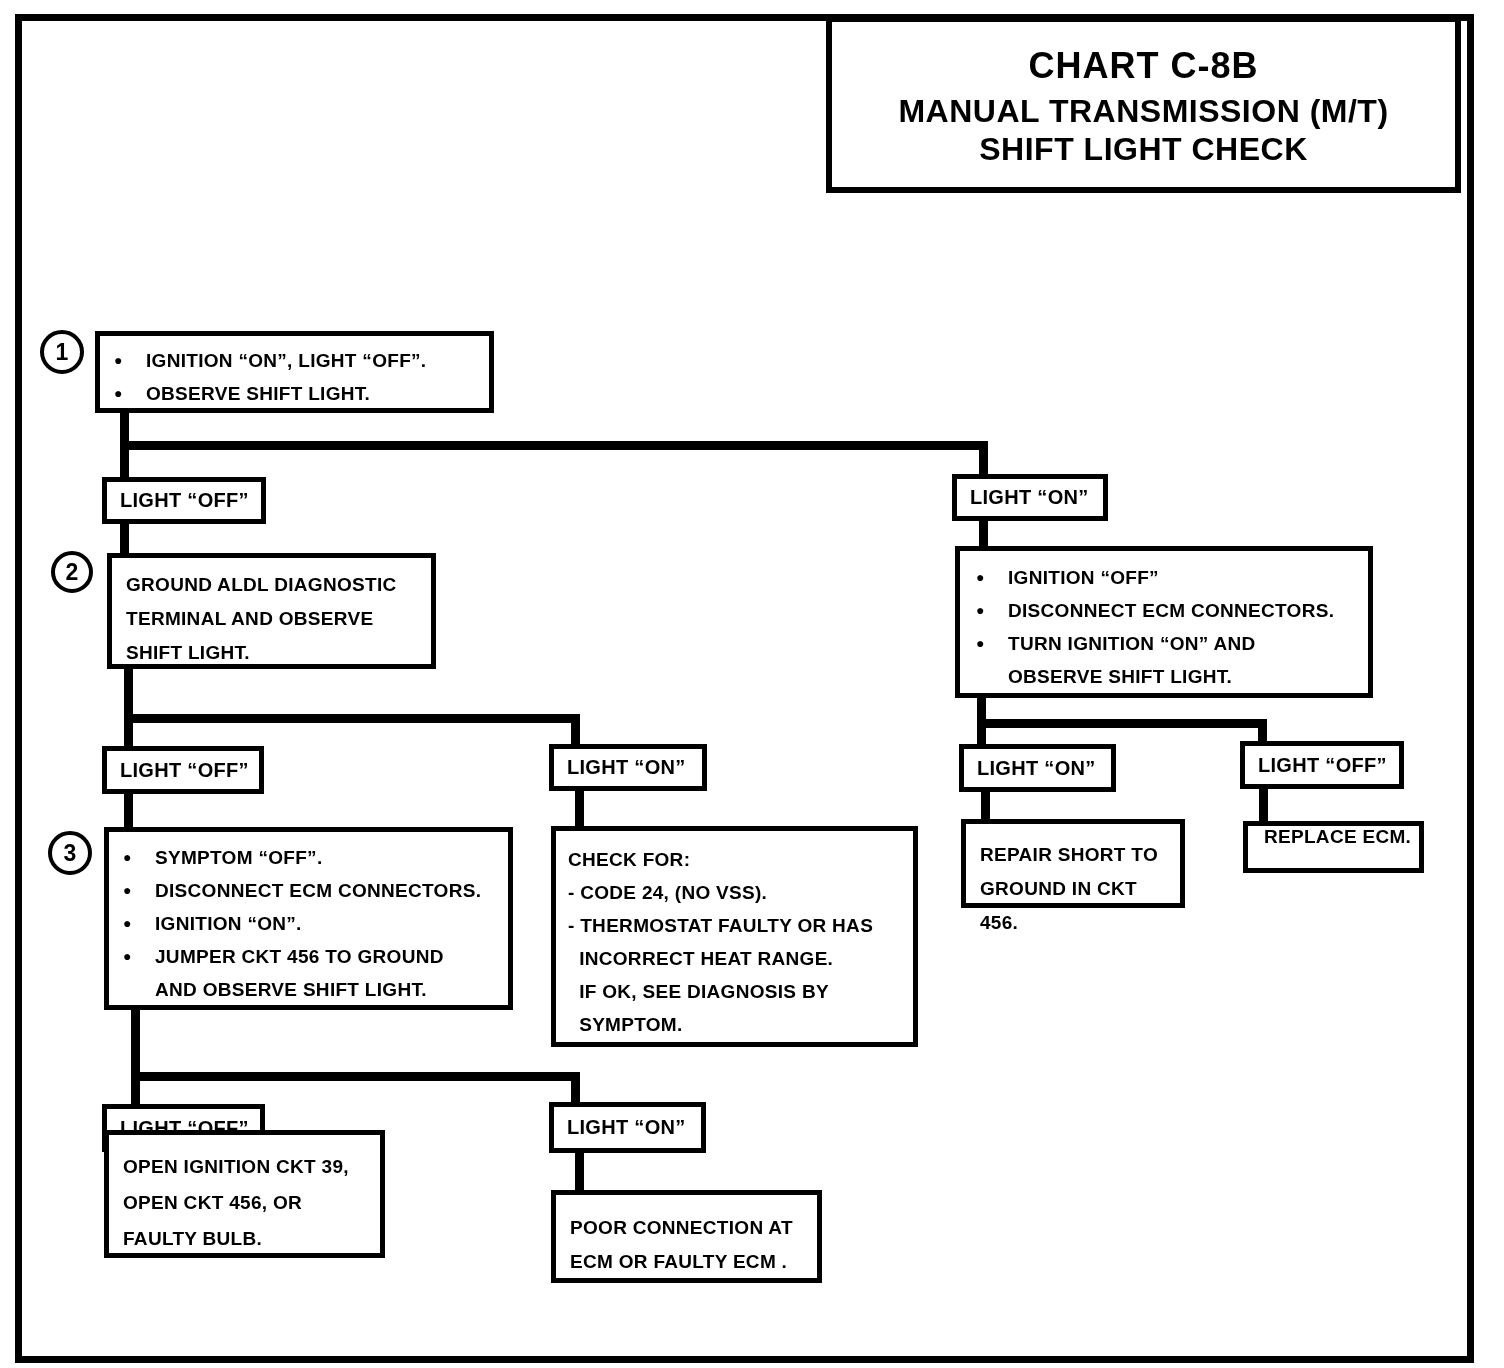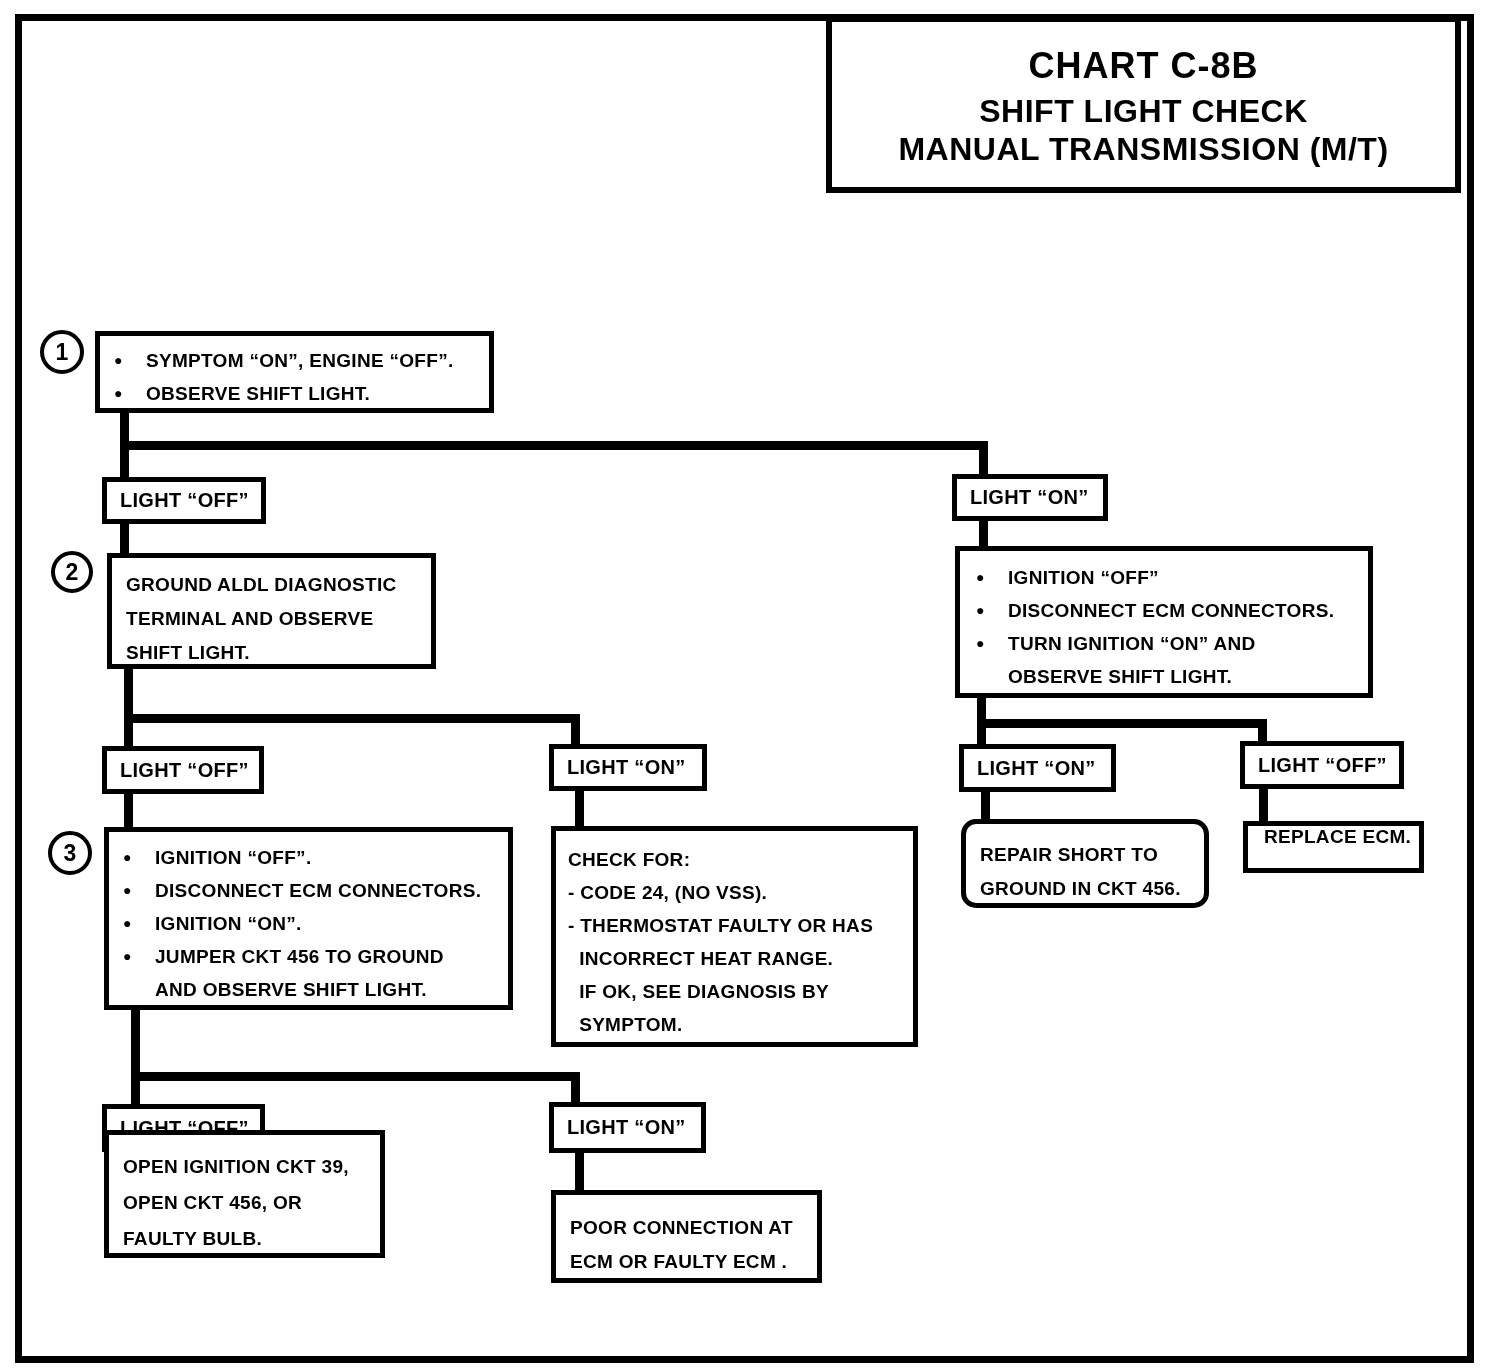--- a/index.html
+++ b/index.html
@@ -50,22 +50,22 @@
 </style>
 </head>
 <body>
 
 <div class="stage">
 
   <div class="frame"></div>
 
   <div class="title-box">
     <div class="title-h">CHART C-8B</div>
+    <div class="title-s">MANUAL TRANSMISSION (M/T)</div>
     <div class="title-s">SHIFT LIGHT CHECK</div>
-    <div class="title-s">MANUAL TRANSMISSION (M/T)</div>
   </div>
 
   <div class="badge" style="left:40px;top:330px;width:44px;height:44px;">1</div>
   <div class="badge" style="left:51px;top:551px;width:42px;height:42px;">2</div>
   <div class="badge" style="left:48px;top:831px;width:44px;height:44px;">3</div>
 
   <div class="line" style="left:120px;top:413px;width:9px;height:64px;"></div>
   <div class="line" style="left:120px;top:441px;width:868px;height:9px;"></div>
   <div class="line" style="left:979px;top:441px;width:9px;height:34px;"></div>
   <div class="line" style="left:120px;top:524px;width:9px;height:29px;"></div>
@@ -82,21 +82,21 @@
   <div class="line" style="left:1259px;top:789px;width:9px;height:32px;"></div>
   <div class="line" style="left:131px;top:1010px;width:9px;height:94px;"></div>
   <div class="line" style="left:131px;top:1072px;width:449px;height:9px;"></div>
   <div class="line" style="left:571px;top:1072px;width:9px;height:30px;"></div>
   <div class="line" style="left:124px;top:1152px;width:9px;height:39px;"></div>
   <div class="line" style="left:575px;top:1153px;width:9px;height:37px;"></div>
 
   <div class="cbox pad-b1" style="left:95px;top:331px;width:399px;height:82px;">
     <div class="brow">
       <span class="b">●</span>
-      <span class="bt">SYMPTOM “ON”, ENGINE “OFF”.</span>
+      <span class="bt">IGNITION “ON”, LIGHT “OFF”.</span>
     </div>
     <div class="brow">
       <span class="b">●</span>
       <span class="bt">OBSERVE SHIFT LIGHT.</span>
     </div>
   </div>
 
   <div class="lbox" style="left:102px;top:477px;width:164px;height:47px;">LIGHT “OFF”</div>
   <div class="lbox" style="left:952px;top:474px;width:156px;height:47px;">LIGHT “ON”</div>
 
@@ -121,32 +121,32 @@
 OBSERVE SHIFT LIGHT.</span>
     </div>
   </div>
 
   <div class="lbox" style="left:102px;top:746px;width:162px;height:48px;">LIGHT “OFF”</div>
   <div class="lbox" style="left:549px;top:744px;width:158px;height:47px;">LIGHT “ON”</div>
 
   <div class="lbox" style="left:959px;top:744px;width:157px;height:48px;">LIGHT “ON”</div>
   <div class="lbox" style="left:1240px;top:741px;width:164px;height:48px;">LIGHT “OFF”</div>
 
-  <div class="cbox pad-rp" style="left:961px;top:819px;width:248px;height:89px;border-radius:15px;">
+  <div class="cbox pad-rp" style="left:961px;top:819px;width:224px;height:89px;">
     <span class="tx">REPAIR SHORT TO
 GROUND IN CKT 456.</span>
   </div>
   <div class="cbox vcenter" style="left:1243px;top:821px;width:181px;height:52px;">
     <span class="tx">REPLACE ECM.</span>
   </div>
 
   <div class="cbox pad-b3" style="left:104px;top:827px;width:409px;height:183px;">
     <div class="brow">
       <span class="b">●</span>
-      <span class="bt">IGNITION “OFF”.</span>
+      <span class="bt">SYMPTOM “OFF”.</span>
     </div>
     <div class="brow">
       <span class="b">●</span>
       <span class="bt">DISCONNECT ECM CONNECTORS.</span>
     </div>
     <div class="brow">
       <span class="b">●</span>
       <span class="bt">IGNITION “ON”.</span>
     </div>
     <div class="brow">

